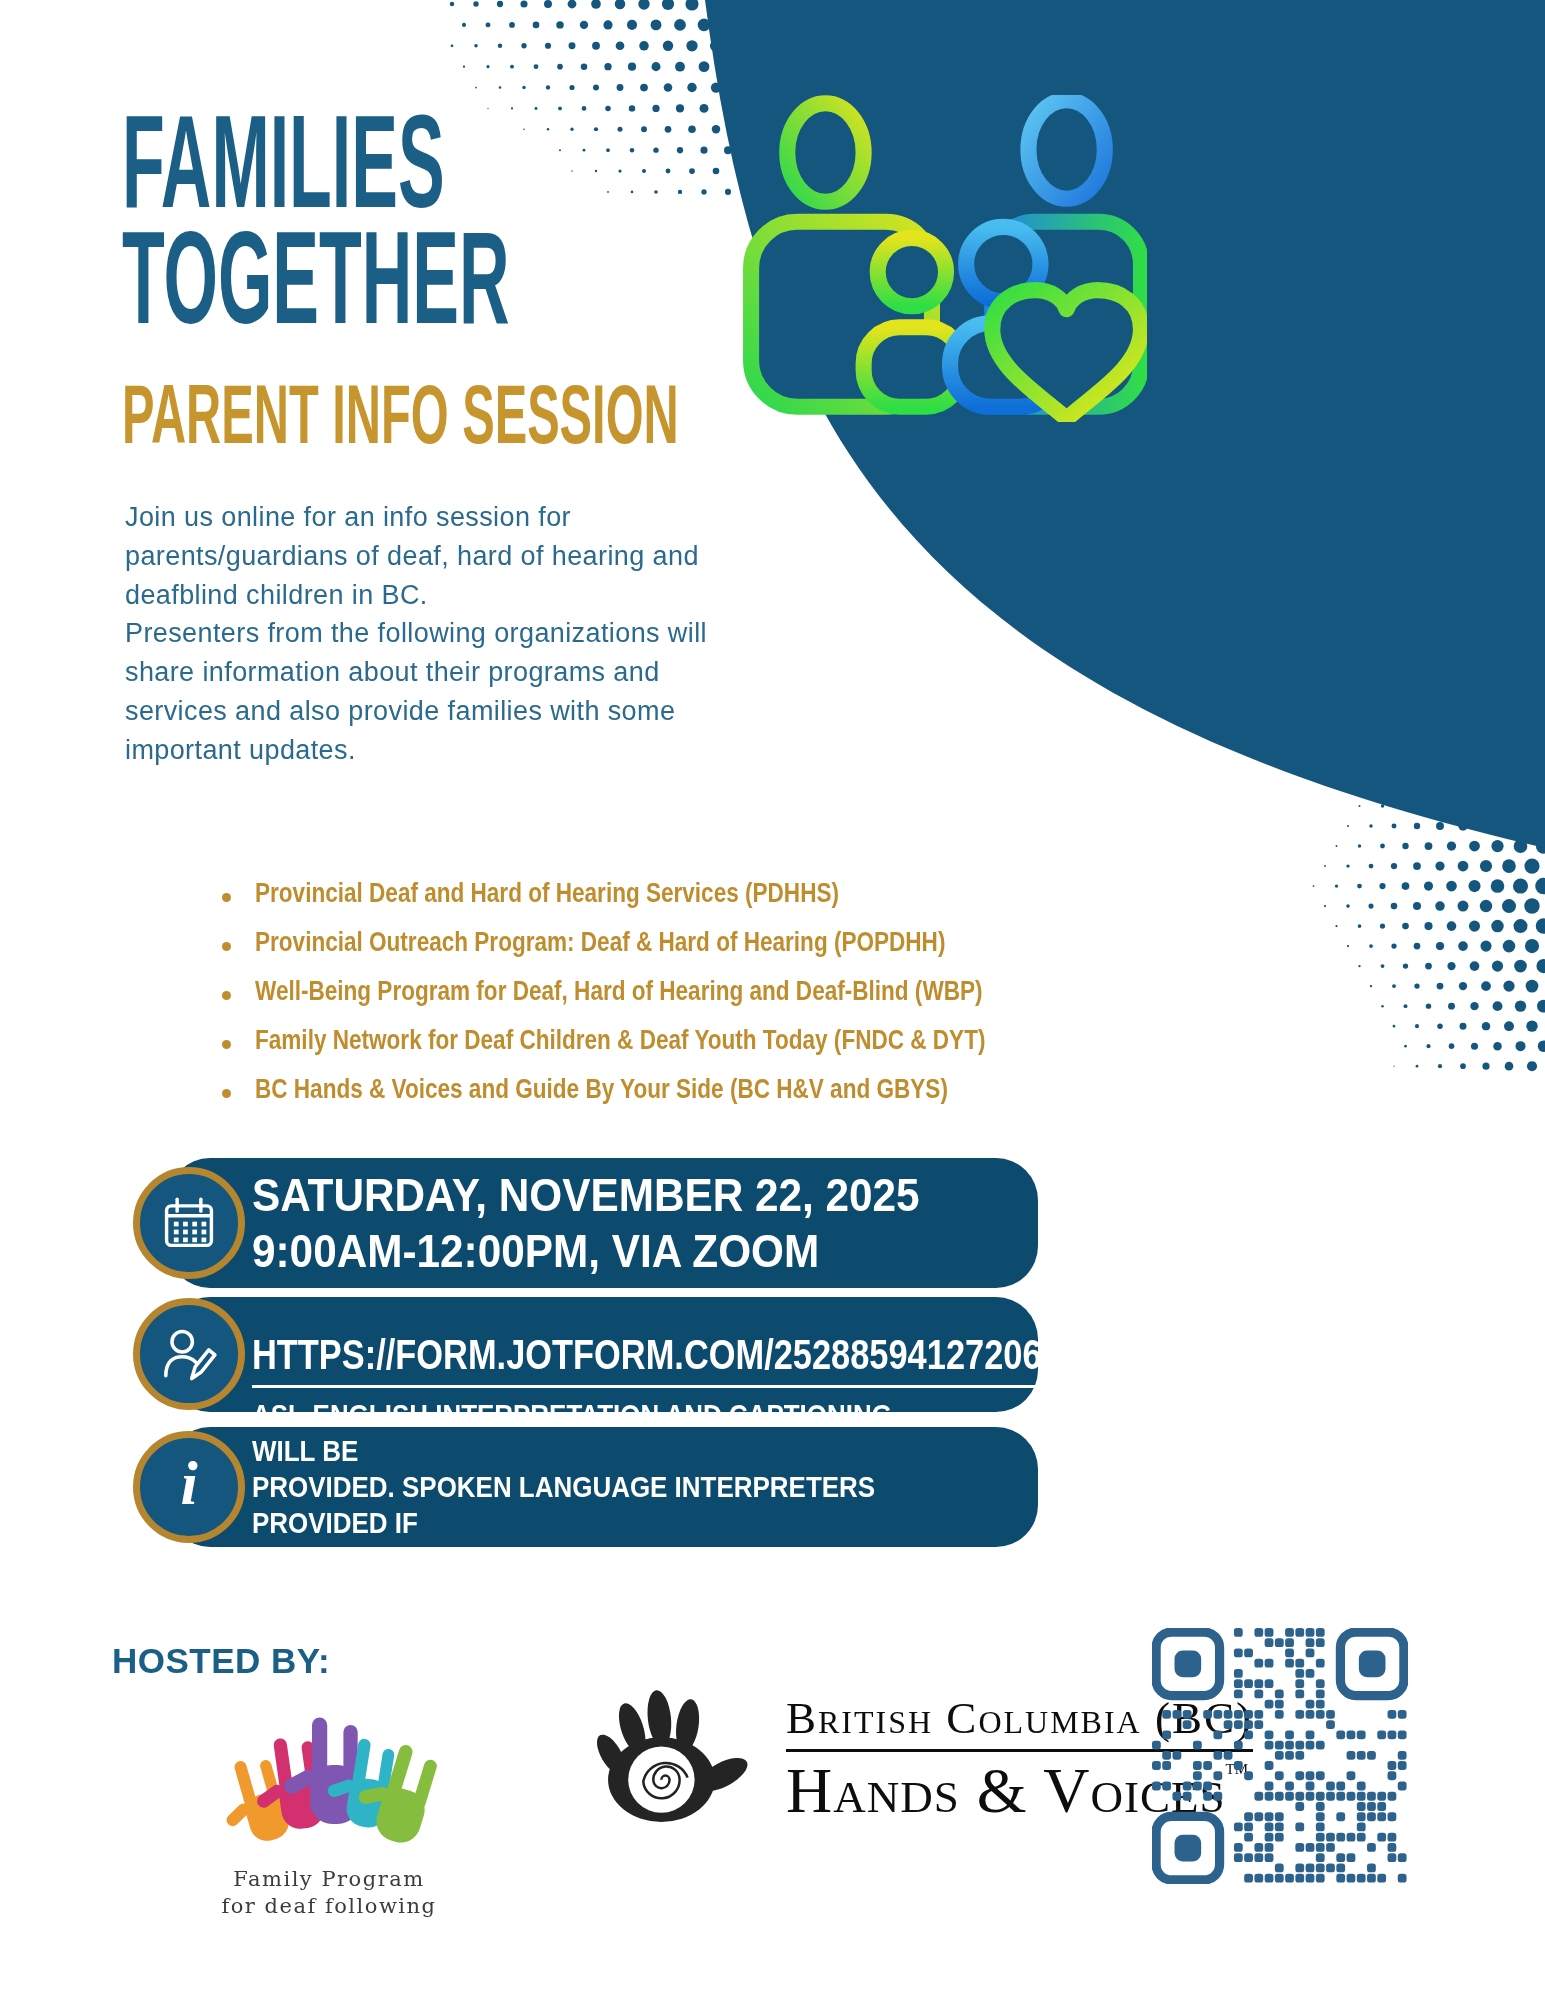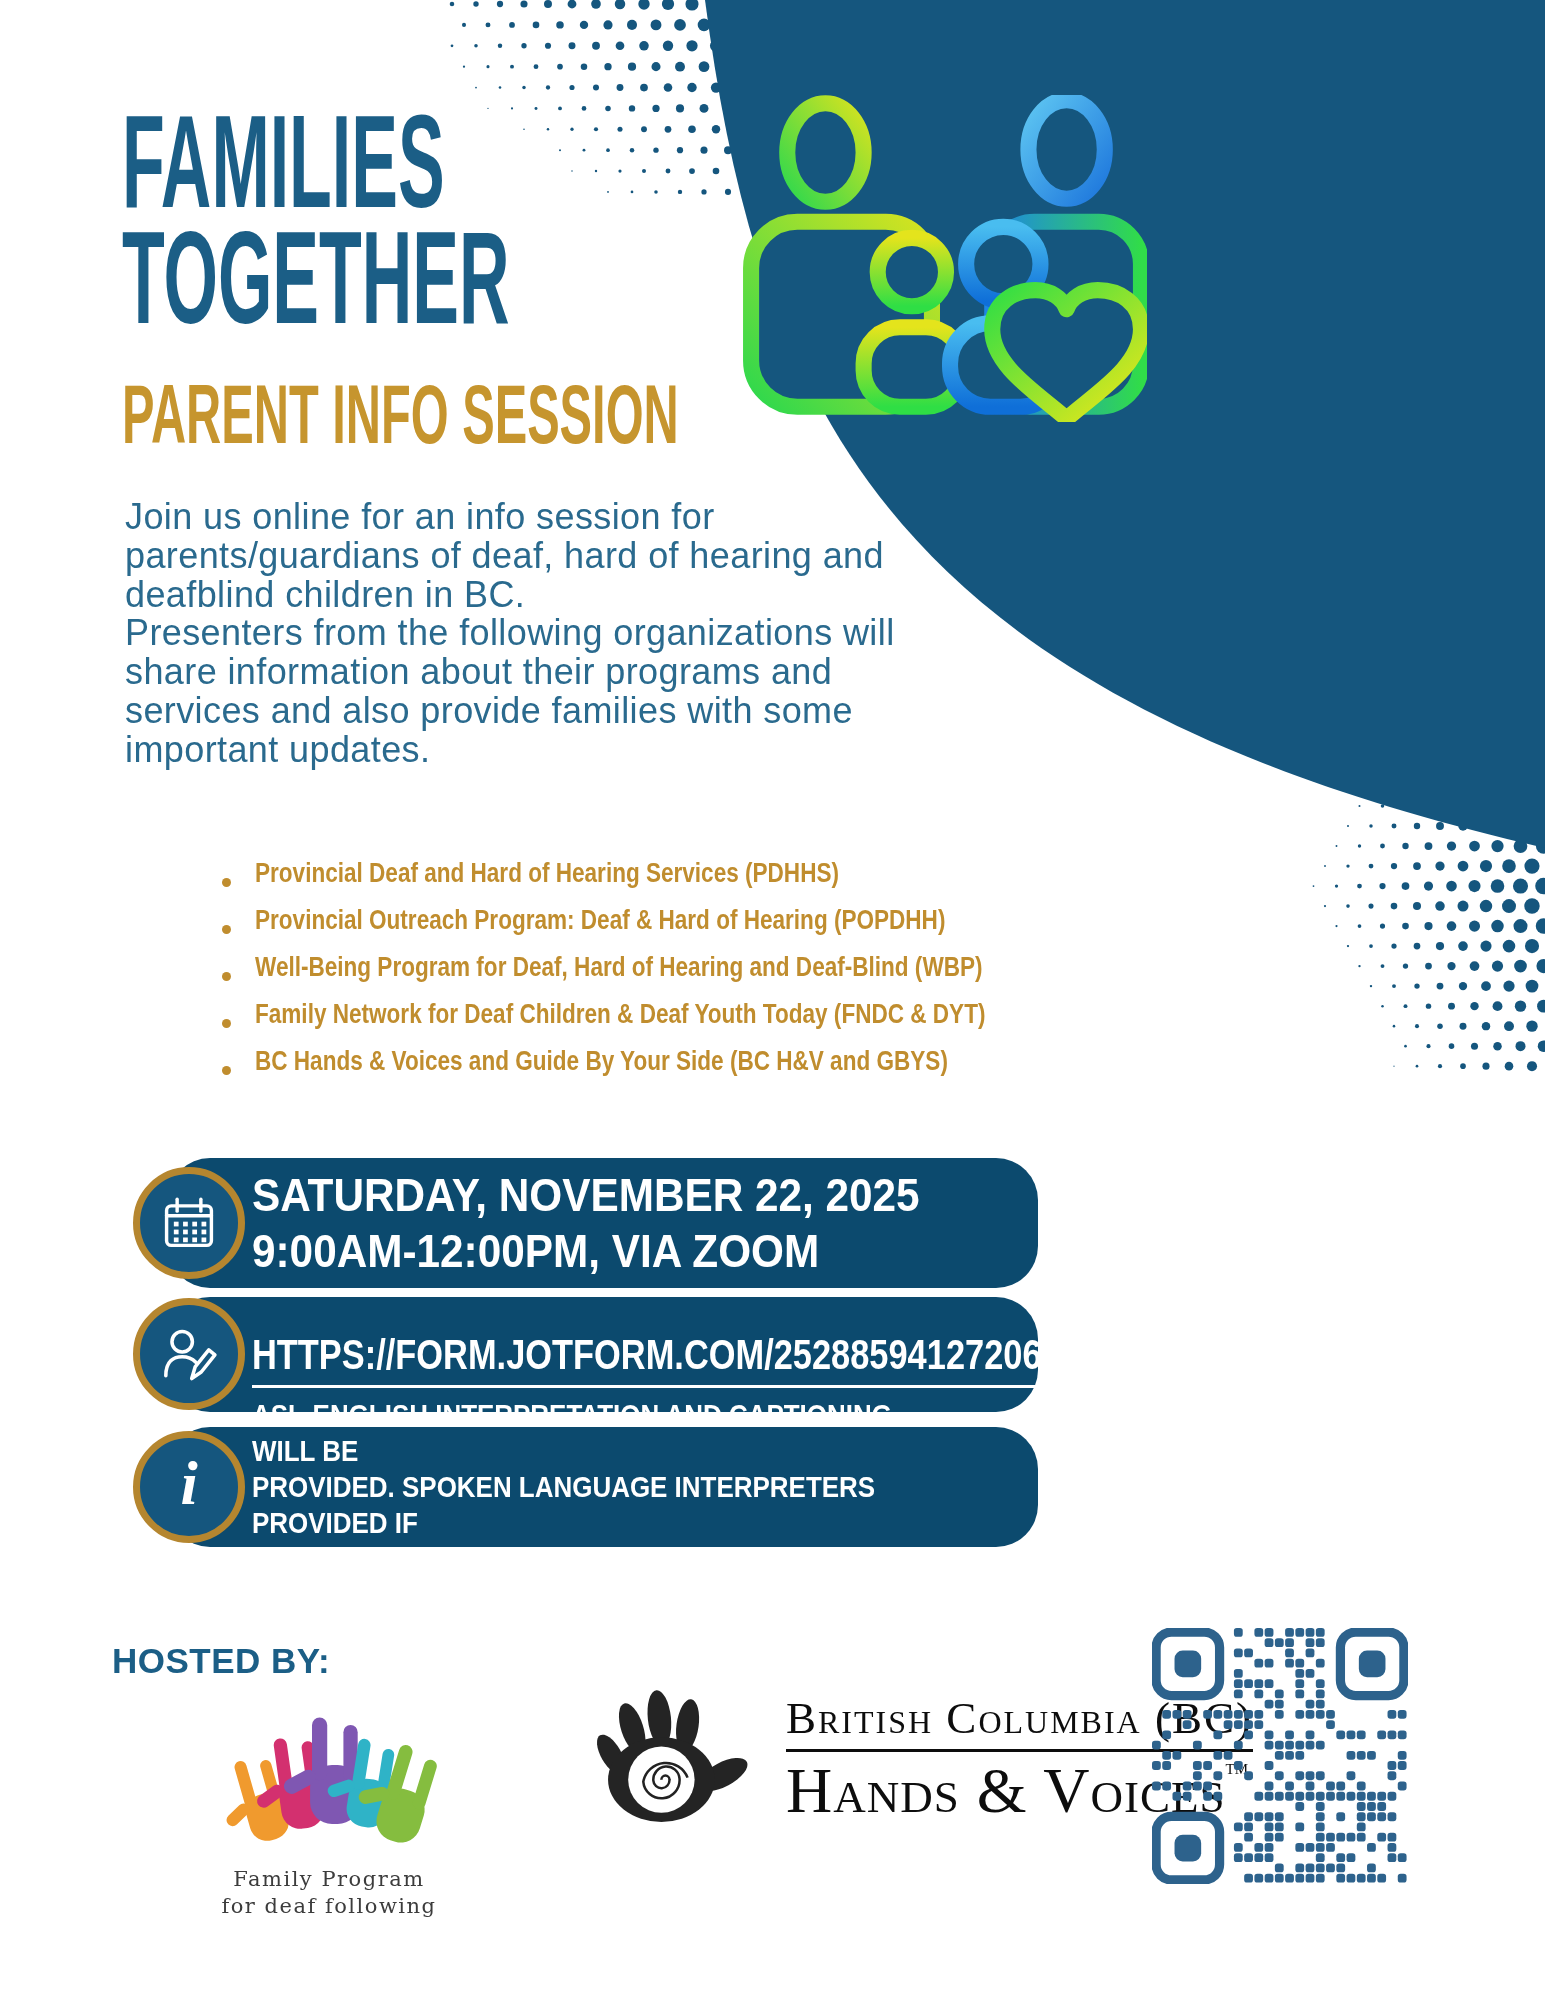--- a/index.html
+++ b/index.html
@@ -13,26 +13,26 @@
   .blob{position:absolute;left:0;top:0;z-index:2;}
   .family-icon{position:absolute;left:735px;top:95px;width:412px;height:327px;z-index:3;}
 
   
   .title{position:absolute;left:122px;top:104px;margin:0;color:#1B5E86;font-weight:bold;
          font-size:132px;line-height:116px;letter-spacing:0;transform:scaleX(.53);
          transform-origin:left top;z-index:3;white-space:nowrap;}
   .subtitle{position:absolute;left:122px;top:372px;margin:0;color:#C6952E;font-weight:bold;
             font-size:84px;line-height:1;transform:scaleX(.58);transform-origin:left top;
             z-index:3;white-space:nowrap;}
-  .intro{position:absolute;left:125px;top:498px;color:#2A6A8E;font-size:36px;line-height:38.8px;
+  .intro{position:absolute;left:125px;top:498px;color:#2A6A8E;font-size:27px;line-height:38.8px;
          letter-spacing:.4px;white-space:pre-line;z-index:3;width:max-content;}
 
   
   .org-list{position:absolute;left:222px;top:858px;margin:0;padding:0;list-style:none;z-index:3;}
-  .org-item{display:flex;align-items:flex-end;margin-bottom:18px;}
+  .org-item{display:flex;align-items:center;margin-bottom:18px;margin-top:20px;}
   .org-dot{width:9px;height:9px;border-radius:50%;background:#C08D2E;margin:10px 24px 0 0;flex:none;}
   .org-label{color:#C08D2E;font-weight:bold;font-size:27.5px;line-height:29px;
              transform:scaleX(.82);transform-origin:left top;width:max-content;}
 
   
   .pill{position:absolute;left:133px;width:905px;z-index:3;}
   .pill-rect{position:absolute;left:35px;top:0;right:0;bottom:0;background:#0c4a6e;
              border-radius:42px;display:flex;align-items:center;padding-left:84px;box-sizing:border-box;}
   .pill-badge{position:absolute;left:0;width:98px;height:98px;border-radius:50%;background:#15567E;
               border:7px solid #B5862F;z-index:2;display:flex;align-items:center;justify-content:center;}

